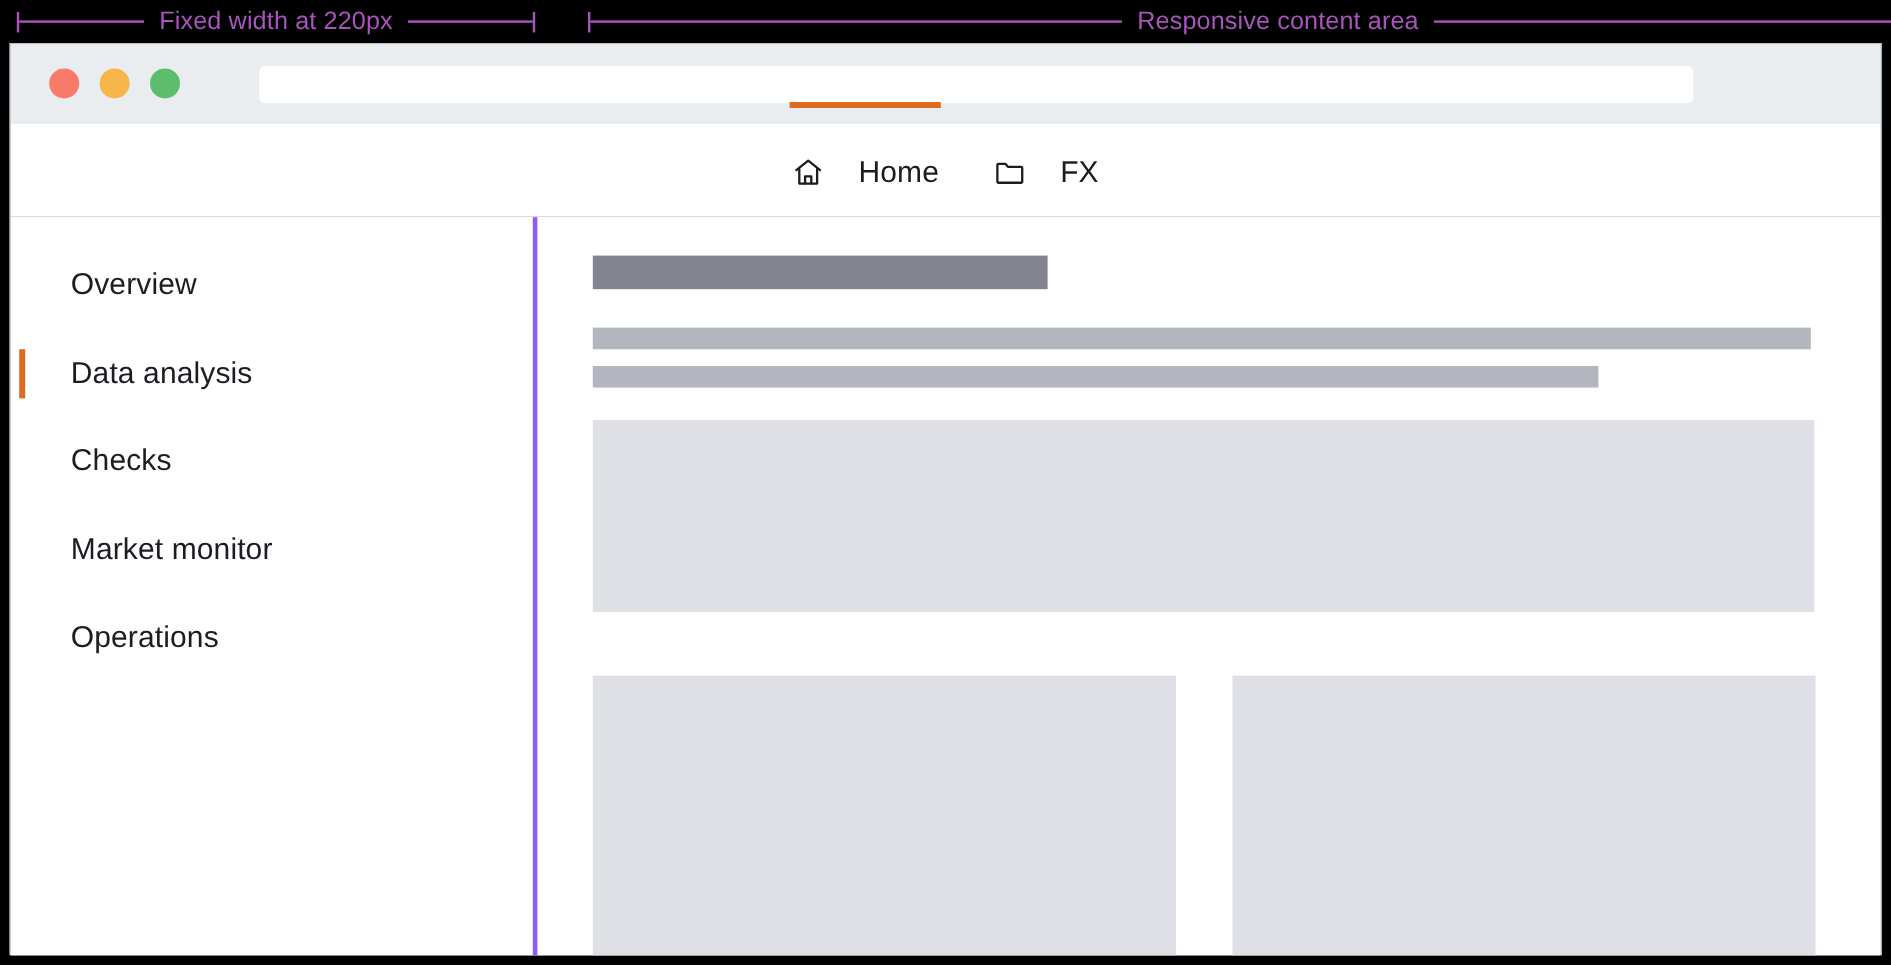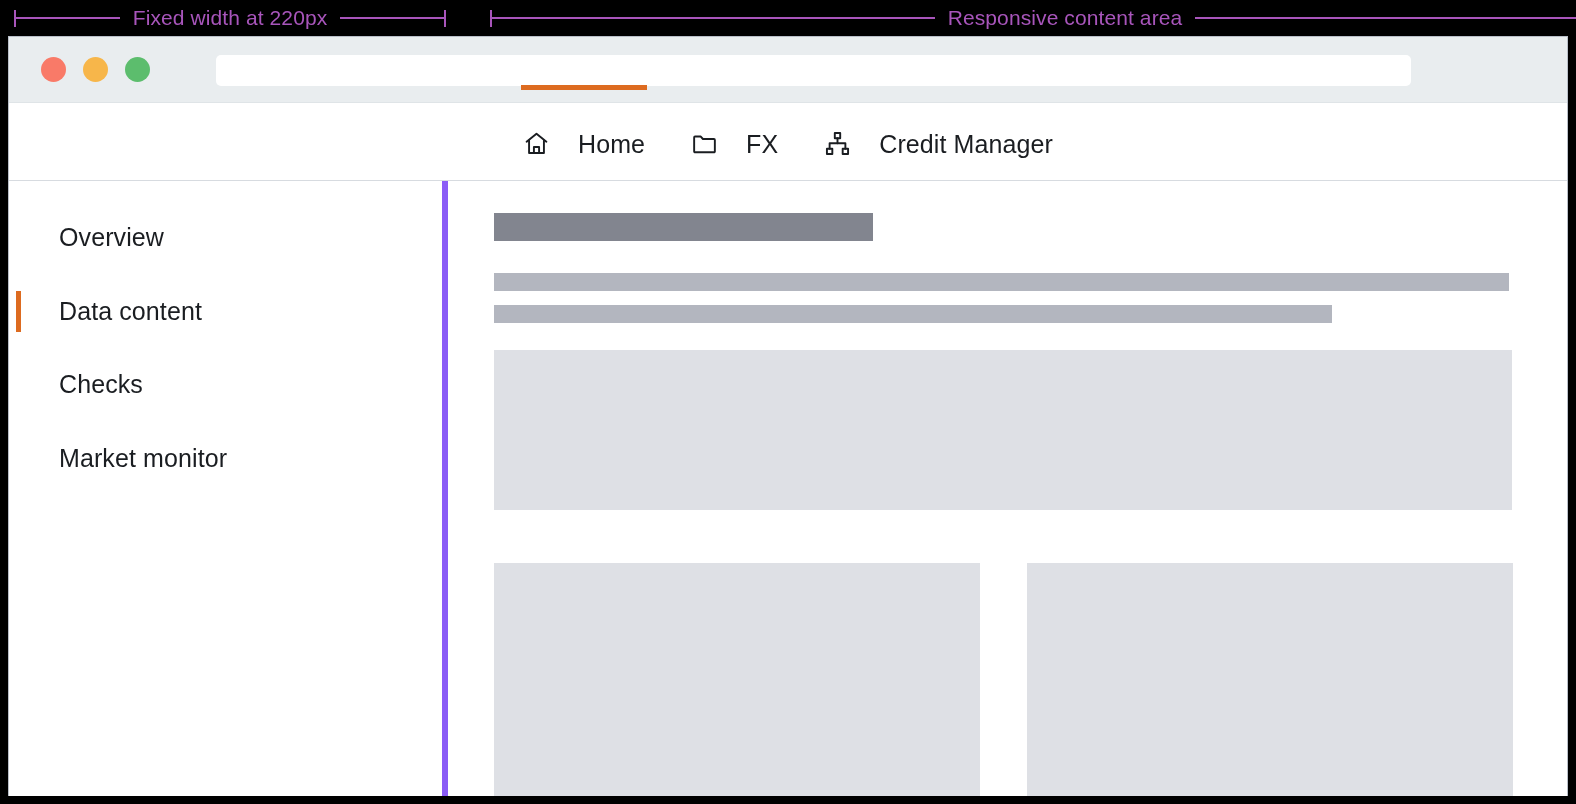--- a/index.html
+++ b/index.html
@@ -176,21 +176,21 @@
     height: 616px;
     background: #ffffff;
   }
 
   
   .sidebar {
     position: relative;
     width: 439px;
     flex: 0 0 439px;
     background: #ffffff;
-    border-right: 6px solid #8b5cf6;
+    border-right: 4px solid #8b5cf6;
     box-sizing: border-box;
     padding-top: 20px;
   }
   .side-item {
     position: relative;
     height: 73.5px;
     display: flex;
     align-items: center;
     padding-left: 50px;
     font-size: 25px;
@@ -304,50 +304,41 @@
 
         <div class="nav-item">
           <span class="nav-icon">
             <svg width="27" height="27" viewBox="0 0 24 24" fill="none" stroke="#1a1d21" stroke-width="1.7" stroke-linecap="round" stroke-linejoin="round">
               <path d="M2.8 19V6.6a.8.8 0 0 1 .8-.8h5.1l1.9 2.2h9.8a.8.8 0 0 1 .8.8V19a.8.8 0 0 1-.8.8H3.6a.8.8 0 0 1-.8-.8z"></path>
             </svg>
           </span>
           <span>FX</span>
         </div>
 
-        <div class="nav-item">
-          <span class="nav-icon">
-            <svg width="27" height="27" viewBox="0 0 24 24" fill="none" stroke="#1a1d21" stroke-width="1.7" stroke-linecap="round" stroke-linejoin="round">
-              <rect x="9.6" y="2.6" width="4.8" height="4.8"></rect>
-              <rect x="2.6" y="16.6" width="4.8" height="4.8"></rect>
-              <rect x="16.6" y="16.6" width="4.8" height="4.8"></rect>
-              <path d="M12 7.4v4.4"></path>
-              <path d="M5 16.6v-4.8h14v4.8"></path>
-            </svg>
-          </span>
-          <span>Credit Manager</span>
-        </div>
 
       </div>
     </nav>
 
     <div class="app-body">
 
       <aside class="sidebar">
         <div class="side-item">
           <span>Overview</span>
         </div>
         <div class="side-item active">
-          <span>Data content</span>
+          <span>Data analysis</span>
         </div>
         <div class="side-item">
           <span>Checks</span>
         </div>
         <div class="side-item">
           <span>Market monitor</span>
+        </div>
+        <div class="side-item">
+          <span>Operations</span>
         </div>
       </aside>
 
       <main class="content">
         <div class="ph ph-title"></div>
         <div class="ph ph-line ph-line-1"></div>
         <div class="ph ph-line ph-line-2"></div>
         <div class="ph-card ph-card-hero"></div>
         <div class="card-row">
           <div class="ph-card ph-card-half"></div>

